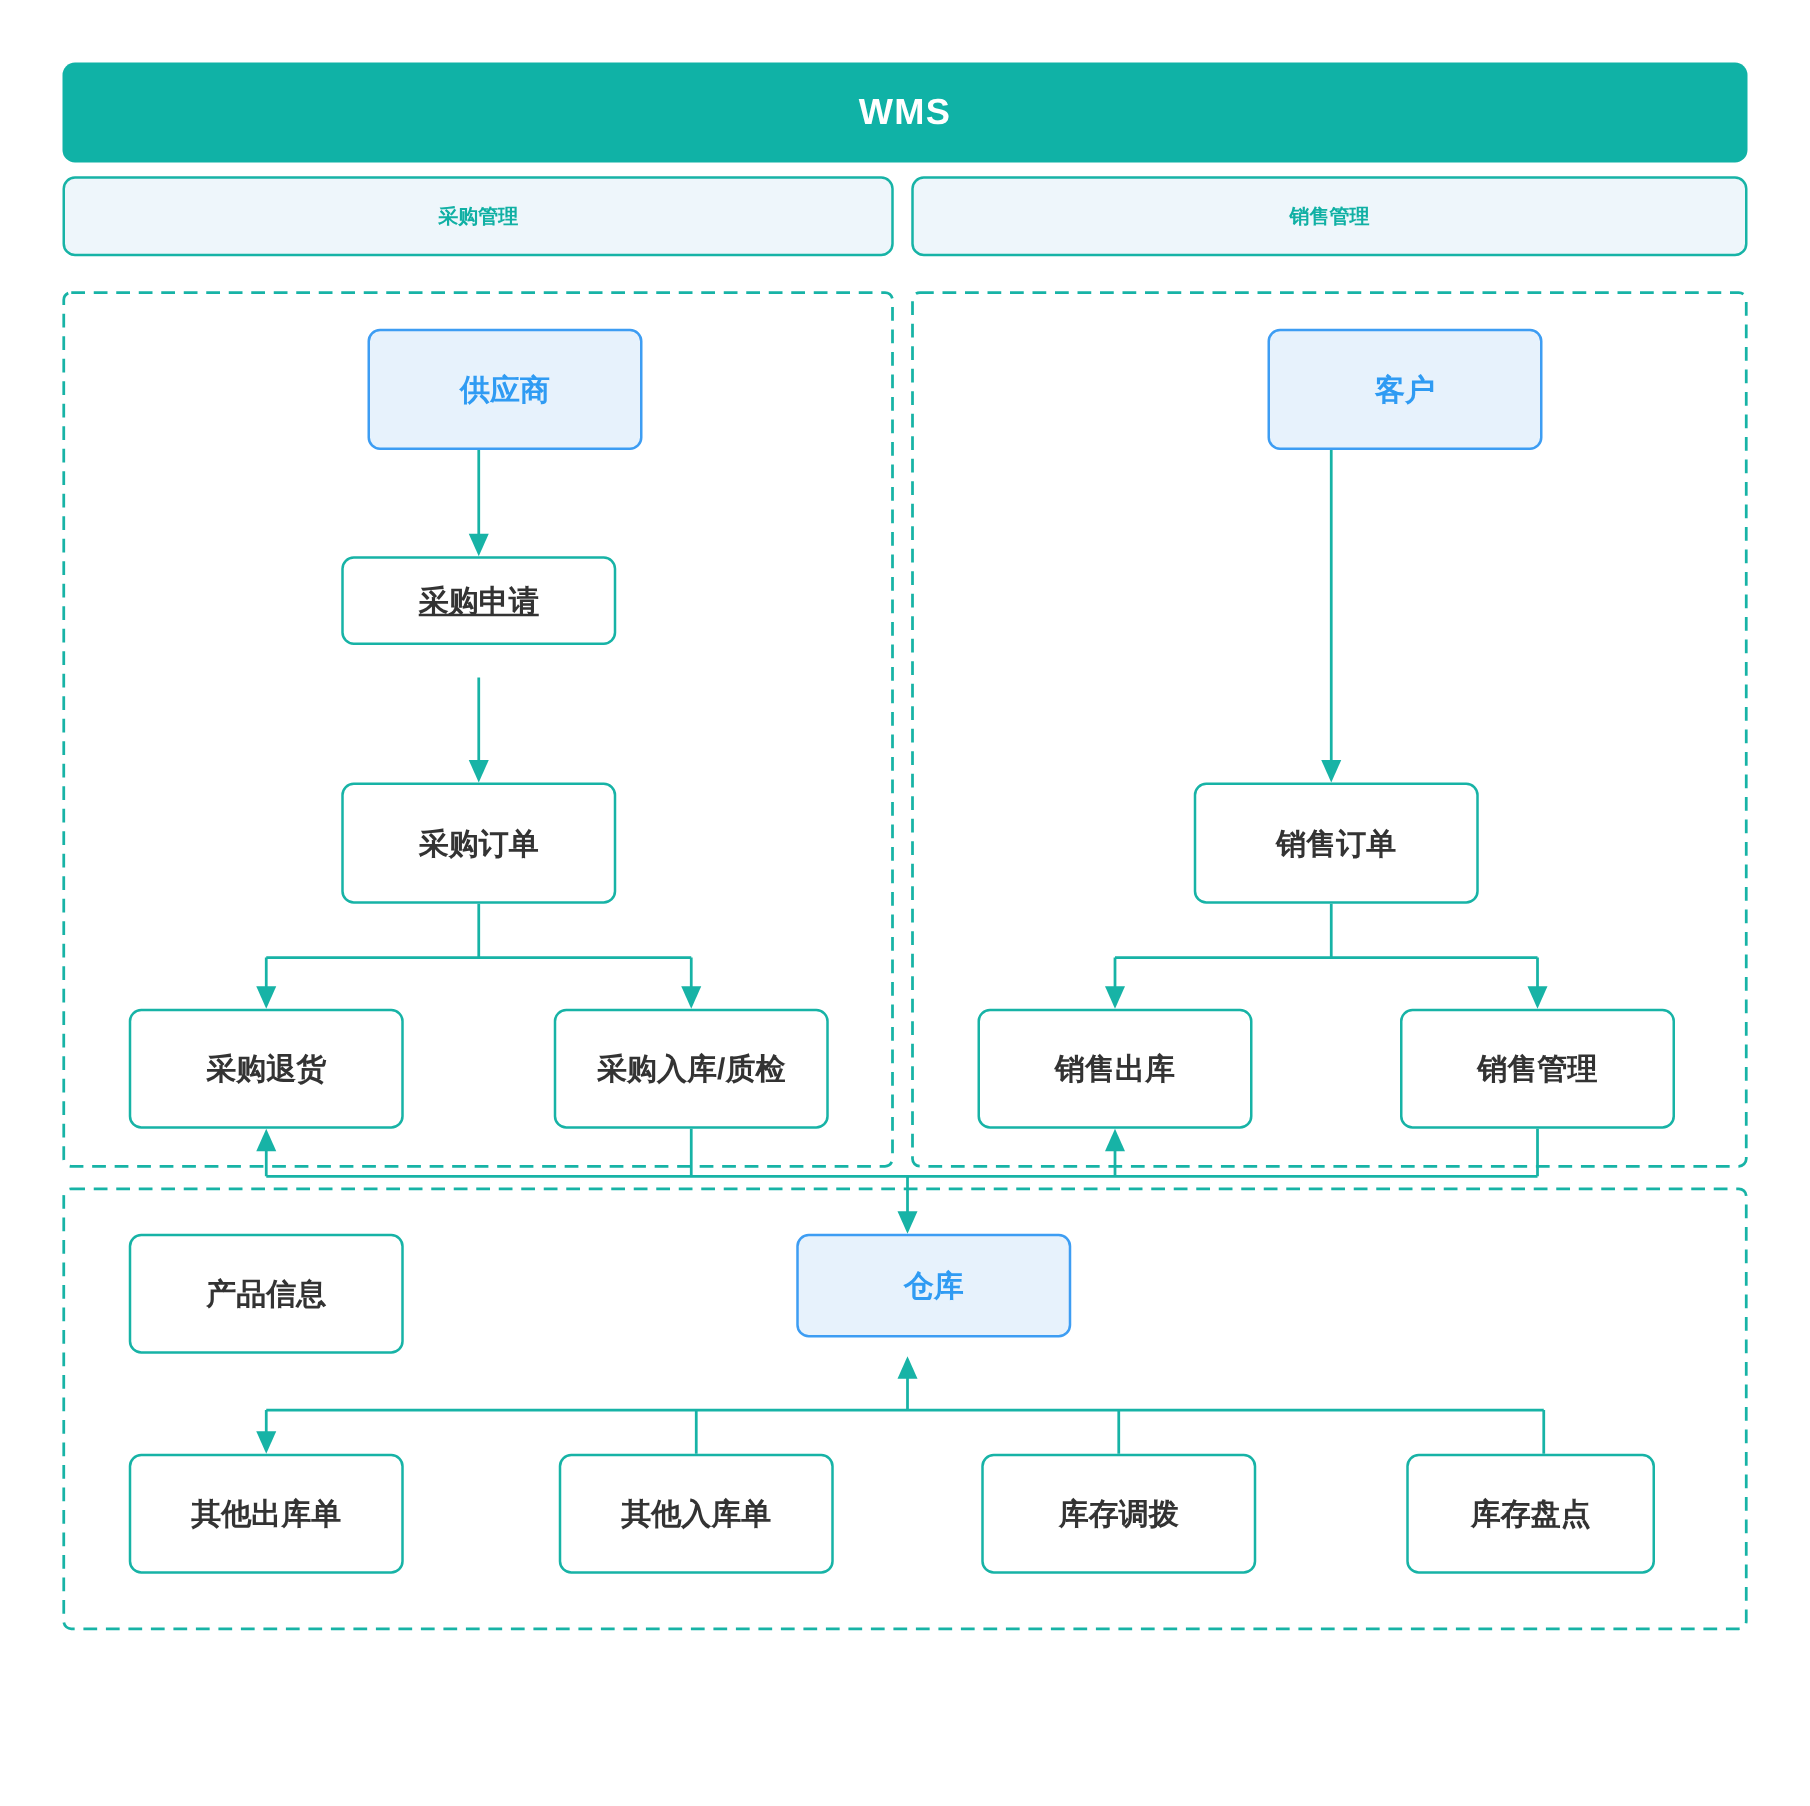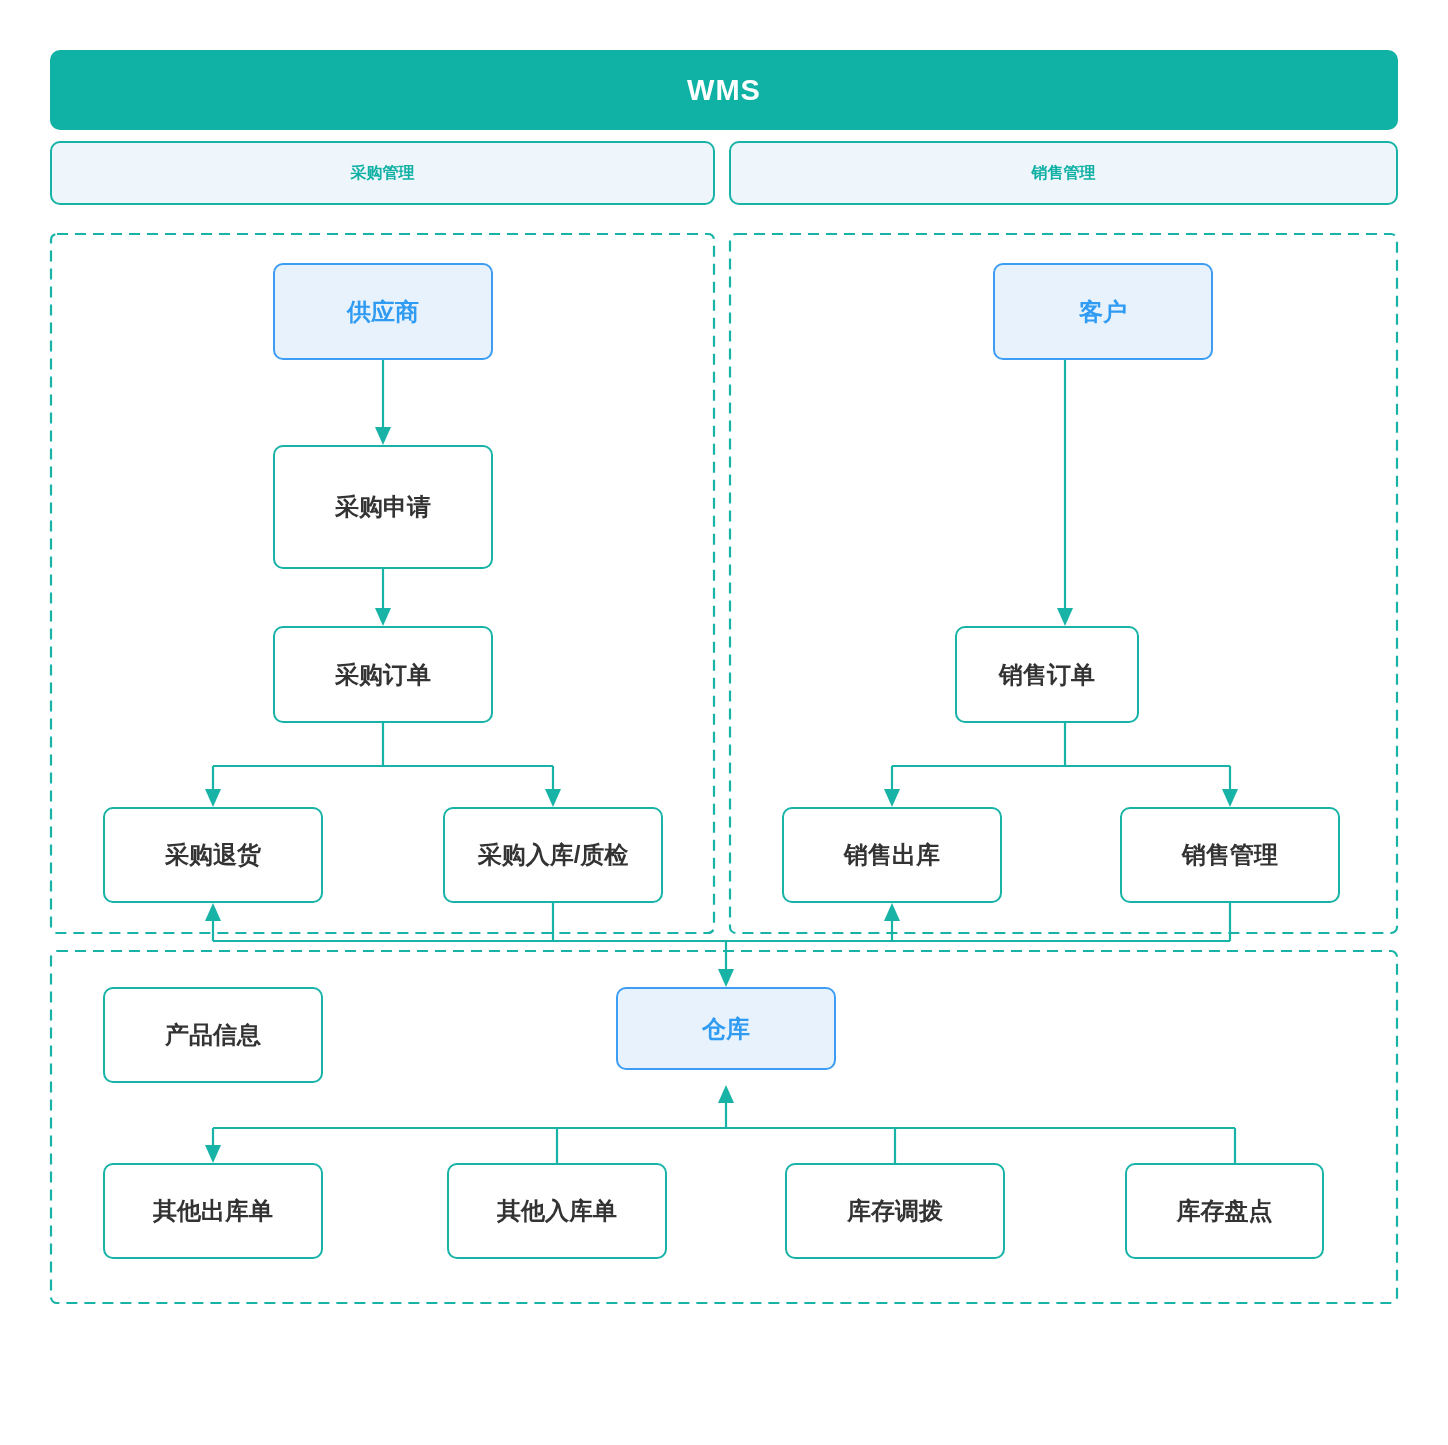--- a/index.html
+++ b/index.html
@@ -44,21 +44,21 @@
     color:var(--teal-text);font-size:16px;font-weight:bold;
   }
   .header-purchase{left:50px;width:665px;}
   .header-sales{left:729px;width:669px;}
   .node{
     position:absolute;display:flex;align-items:center;justify-content:center;
     background:#ffffff;border:2px solid var(--teal);border-radius:10px;
     color:var(--dark-text);font-size:24px;font-weight:bold;white-space:nowrap;
   }
   .node.blue{
-    background:var(--blue-fill);border-color:var(--blue-border);color:var(--blue-text);
+    background:var(--blue-fill);border-color:var(--blue-border);color:var(--blue-text);margin-left:21px;
   }
 </style>
 </head>
 <body>
 
 <div class="canvas">
 
   <svg class="connector-layer" width="1448" height="1445" viewBox="0 0 1448 1445" xmlns="http://www.w3.org/2000/svg">
 
     <rect class="region" x="51" y="234" width="663" height="699" rx="6"></rect>
@@ -96,37 +96,37 @@
   <div class="section-header header-purchase">
     <span>采购管理</span>
   </div>
   <div class="section-header header-sales">
     <span>销售管理</span>
   </div>
 
   <div class="node blue" style="left:273px;top:263px;width:220px;height:97px;">
     <span>供应商</span>
   </div>
-  <div class="node" style="left:273px;top:445px;width:220px;height:124px;">
+  <div class="node" style="left:273px;top:445px;width:220px;height:71px;text-decoration:underline;">
     <span>采购申请</span>
   </div>
   <div class="node" style="left:273px;top:626px;width:220px;height:97px;">
     <span>采购订单</span>
   </div>
   <div class="node" style="left:103px;top:807px;width:220px;height:96px;">
     <span>采购退货</span>
   </div>
   <div class="node" style="left:443px;top:807px;width:220px;height:96px;">
     <span>采购入库/质检</span>
   </div>
 
   <div class="node blue" style="left:993px;top:263px;width:220px;height:97px;">
     <span>客户</span>
   </div>
-  <div class="node" style="left:955px;top:626px;width:184px;height:97px;">
+  <div class="node" style="left:955px;top:626px;width:228px;height:97px;">
     <span>销售订单</span>
   </div>
   <div class="node" style="left:782px;top:807px;width:220px;height:96px;">
     <span>销售出库</span>
   </div>
   <div class="node" style="left:1120px;top:807px;width:220px;height:96px;">
     <span>销售管理</span>
   </div>
 
   <div class="node" style="left:103px;top:987px;width:220px;height:96px;">

